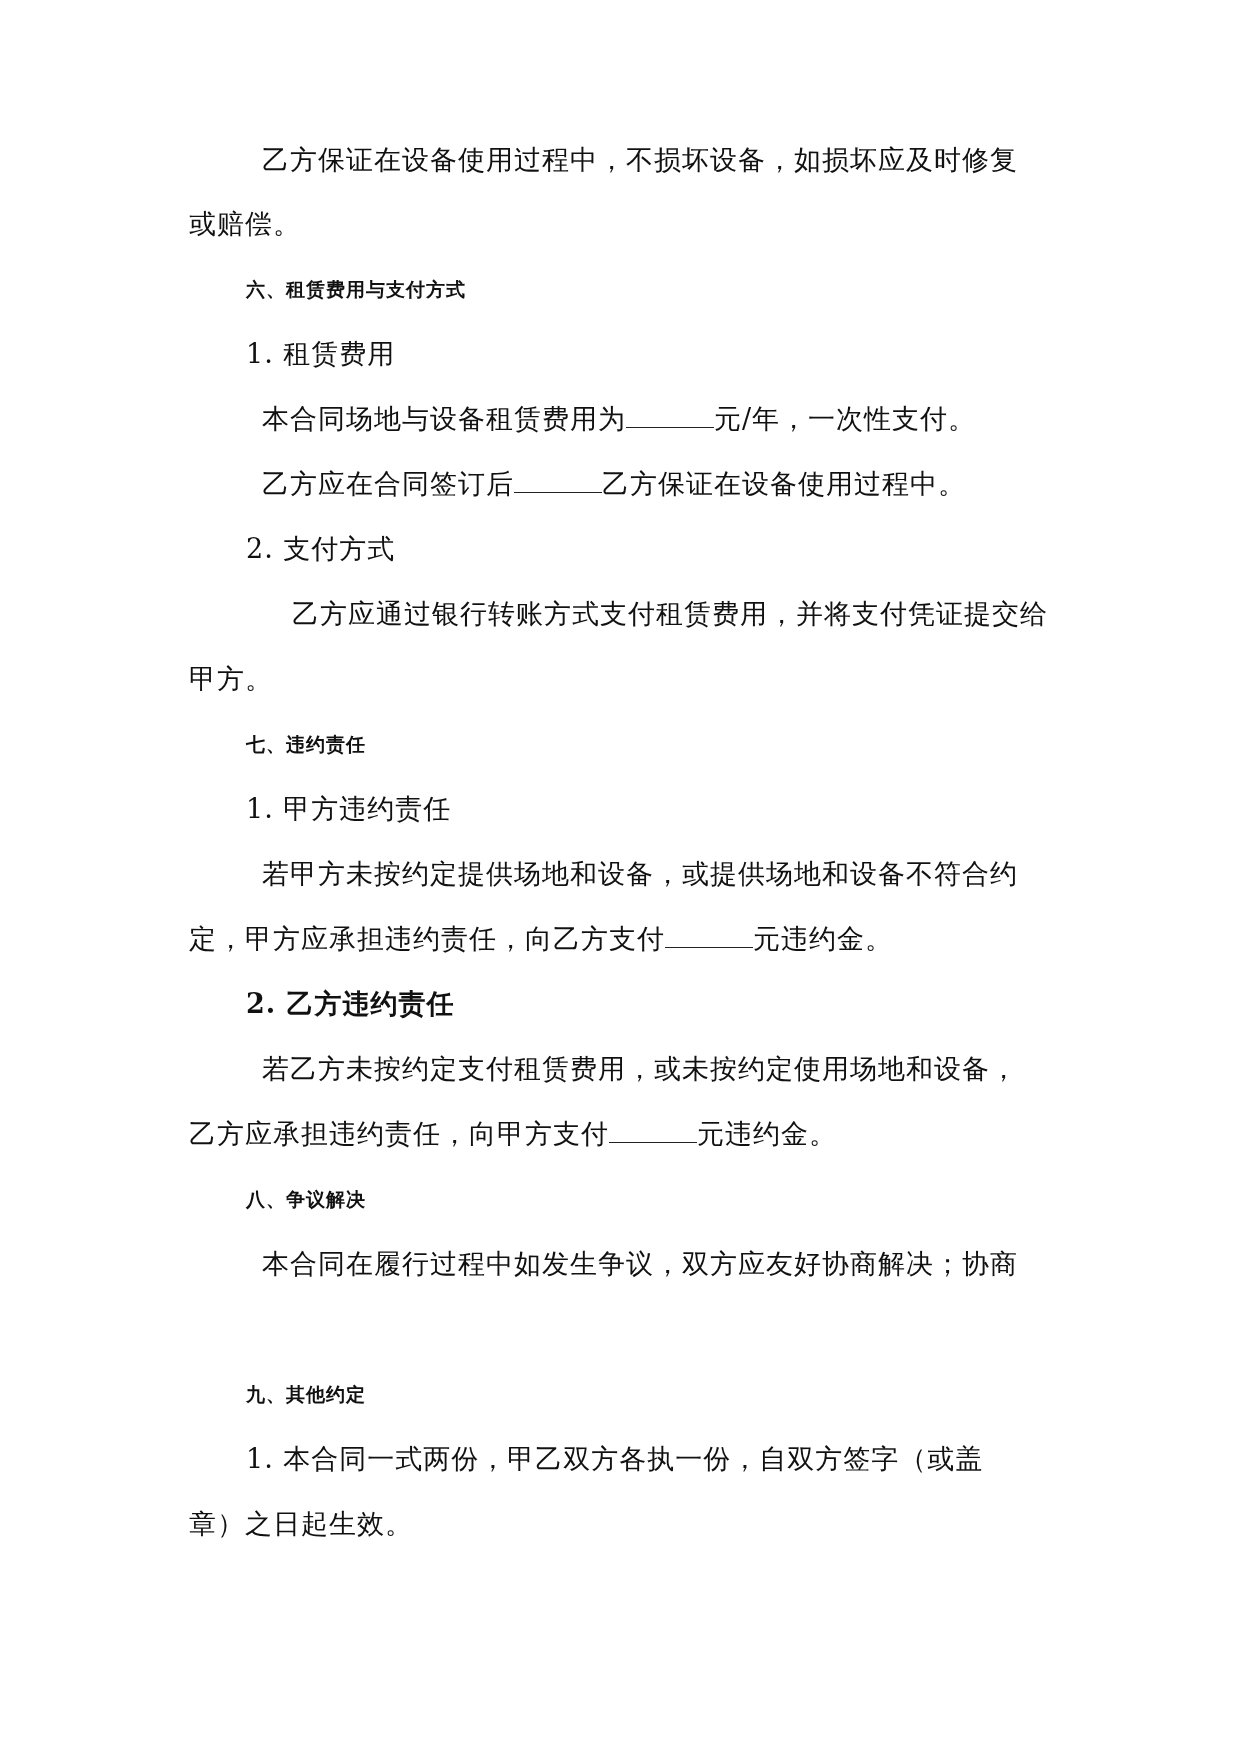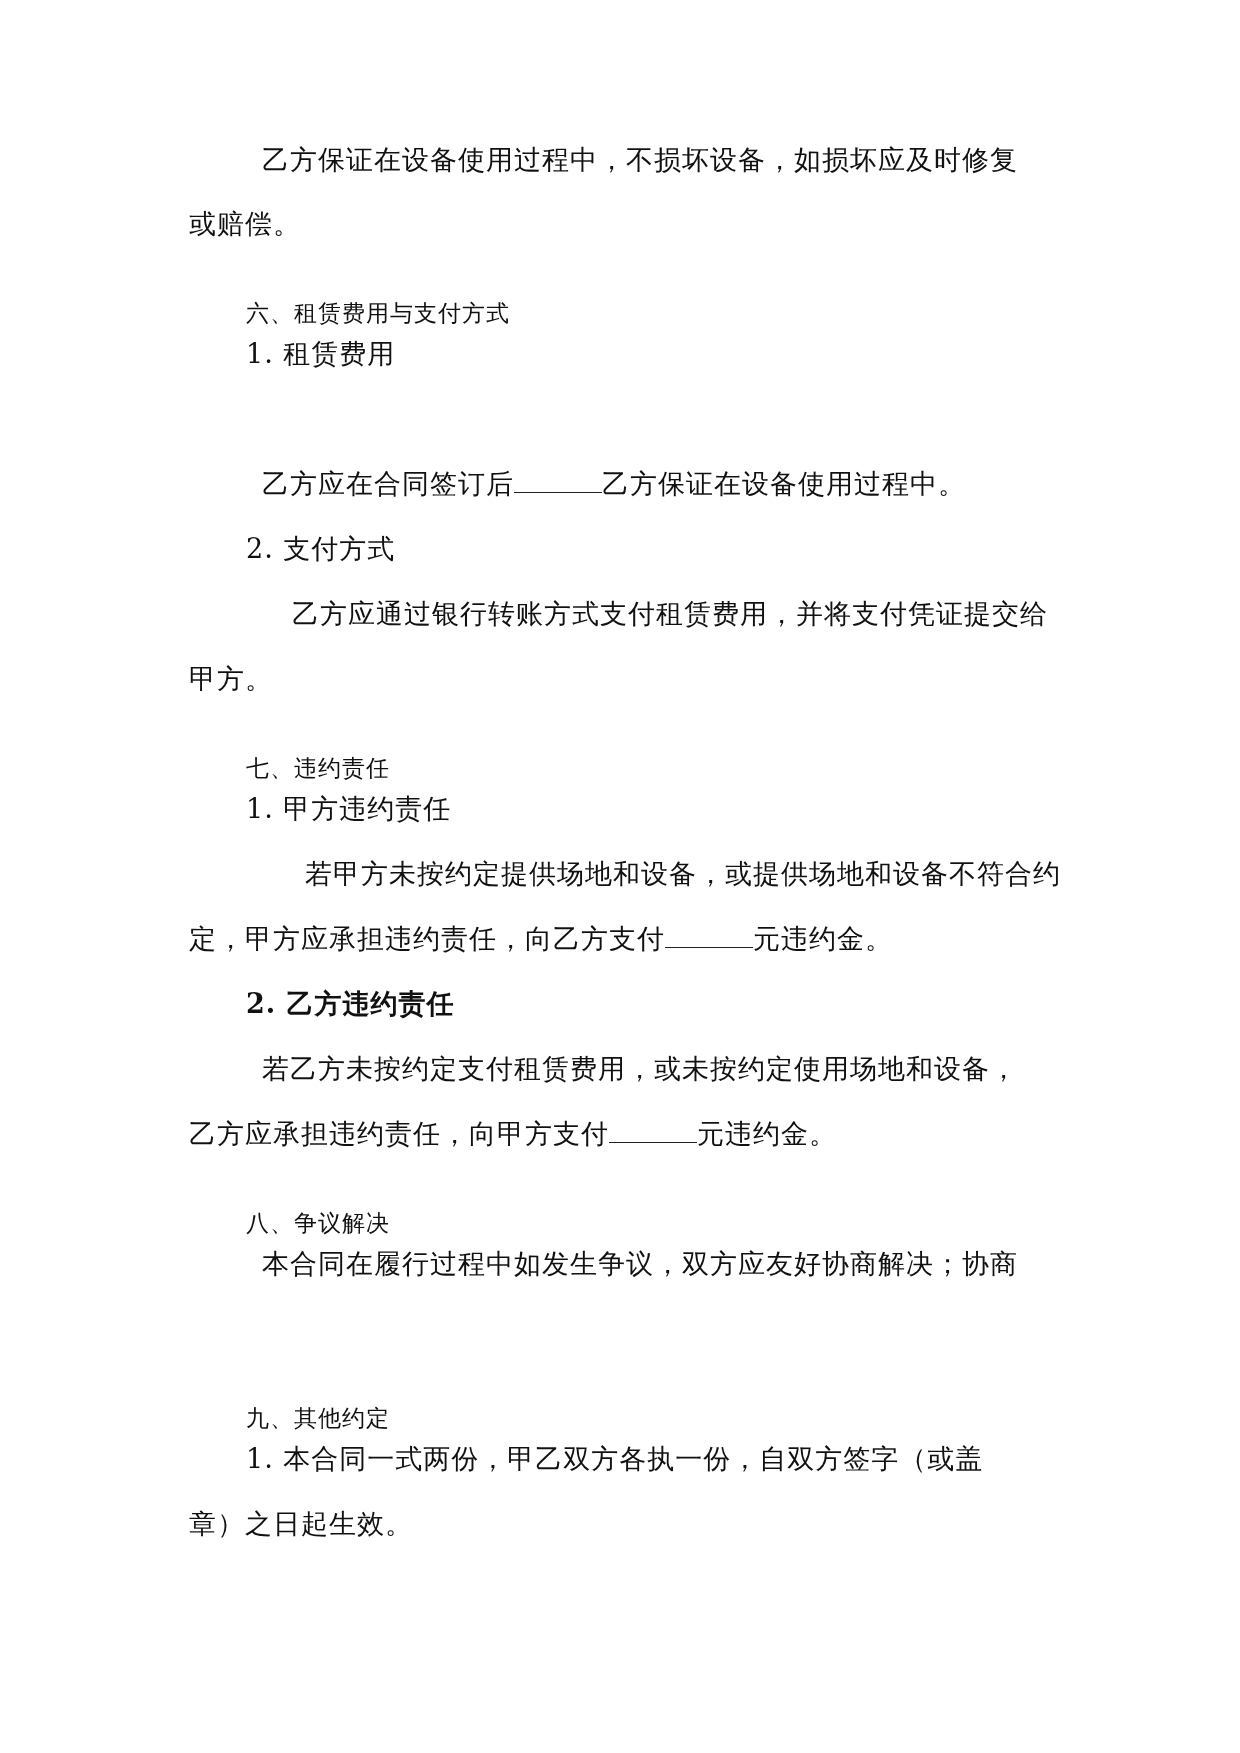--- a/index.html
+++ b/index.html
@@ -1,37 +1,38 @@
 <!DOCTYPE html>
 <html><head>
 <meta charset="utf-8">
 <style>
   html, body { margin: 0; padding: 0; background: #ffffff; }
   body { width: 1240px; height: 1753px; position: relative; overflow: hidden;
          font-family: "DejaVu Serif", "Liberation Serif", serif; color: #111; }
   .page { position: absolute; left: 0; top: 0; width: 1240px; height: 1753px; }
   .line { position: absolute; left: 0; white-space: nowrap; font-size: 27px; line-height: 40px; letter-spacing: 1px; }
-  .heading { font-family: "DejaVu Sans", "Liberation Sans", sans-serif; font-weight: normal; font-size: 23px; margin-top: 24px; }
+  .heading { font-family: "DejaVu Sans", "Liberation Sans", sans-serif; font-weight: bold; font-size: 19px; }
   .blank { display: inline-block; width: 88px; border-bottom: 1.5px solid #222; height: 26px; vertical-align: baseline; }
 </style>
 </head>
 <body>
 
 <div class="page" id="page">
     <div class="line" style="left: 262px; top: 140px;">乙方保证在设备使用过程中，不损坏设备，如损坏应及时修复</div>
     <div class="line" style="left: 189px; top: 204px;">或赔偿。</div>
     <div class="line heading" style="left: 246px; top: 269px;">六、租赁费用与支付方式</div>
     <div class="line" style="left: 246px; top: 334px;">1.  租赁费用</div>
+    <div class="line" style="left: 262px; top: 399px;"><span>本合同场地与设备租赁费用为</span><span class="blank"></span><span>元/年，一次性支付。</span></div>
     <div class="line" style="left: 262px; top: 464px;"><span>乙方应在合同签订后</span><span class="blank"></span><span>乙方保证在设备使用过程中。</span></div>
     <div class="line" style="left: 246px; top: 529px;">2.  支付方式</div>
     <div class="line" style="left: 262px; top: 594px; margin-left: 30px;">乙方应通过银行转账方式支付租赁费用，并将支付凭证提交给</div>
     <div class="line" style="left: 189px; top: 659px;">甲方。</div>
     <div class="line heading" style="left: 246px; top: 724px;">七、违约责任</div>
     <div class="line" style="left: 246px; top: 789px; text-align: right;">1.  甲方违约责任</div>
-    <div class="line" style="left: 262px; top: 854px; margin-left: 43px;">若甲方未按约定提供场地和设备，或提供场地和设备不符合约</div>
+    <div class="line" style="left: 262px; top: 854px;">若甲方未按约定提供场地和设备，或提供场地和设备不符合约</div>
     <div class="line" style="left: 189px; top: 919px;"><span>定，甲方应承担违约责任，向乙方支付</span><span class="blank"></span><span>元违约金。</span></div>
     <div class="line" style="left: 246px; top: 984px; font-weight: bold;">2.  乙方违约责任</div>
     <div class="line" style="left: 262px; top: 1049px;">若乙方未按约定支付租赁费用，或未按约定使用场地和设备，</div>
     <div class="line" style="left: 189px; top: 1114px;"><span>乙方应承担违约责任，向甲方支付</span><span class="blank"></span><span>元违约金。</span></div>
     <div class="line heading" style="left: 246px; top: 1179px;">八、争议解决</div>
     <div class="line" style="left: 262px; top: 1244px;">本合同在履行过程中如发生争议，双方应友好协商解决；协商</div>
     <div class="line heading" style="left: 246px; top: 1374px;">九、其他约定</div>
     <div class="line" style="left: 246px; top: 1439px;">1.  本合同一式两份，甲乙双方各执一份，自双方签字（或盖</div>
     <div class="line" style="left: 189px; top: 1504px;">章）之日起生效。</div>
   </div>

